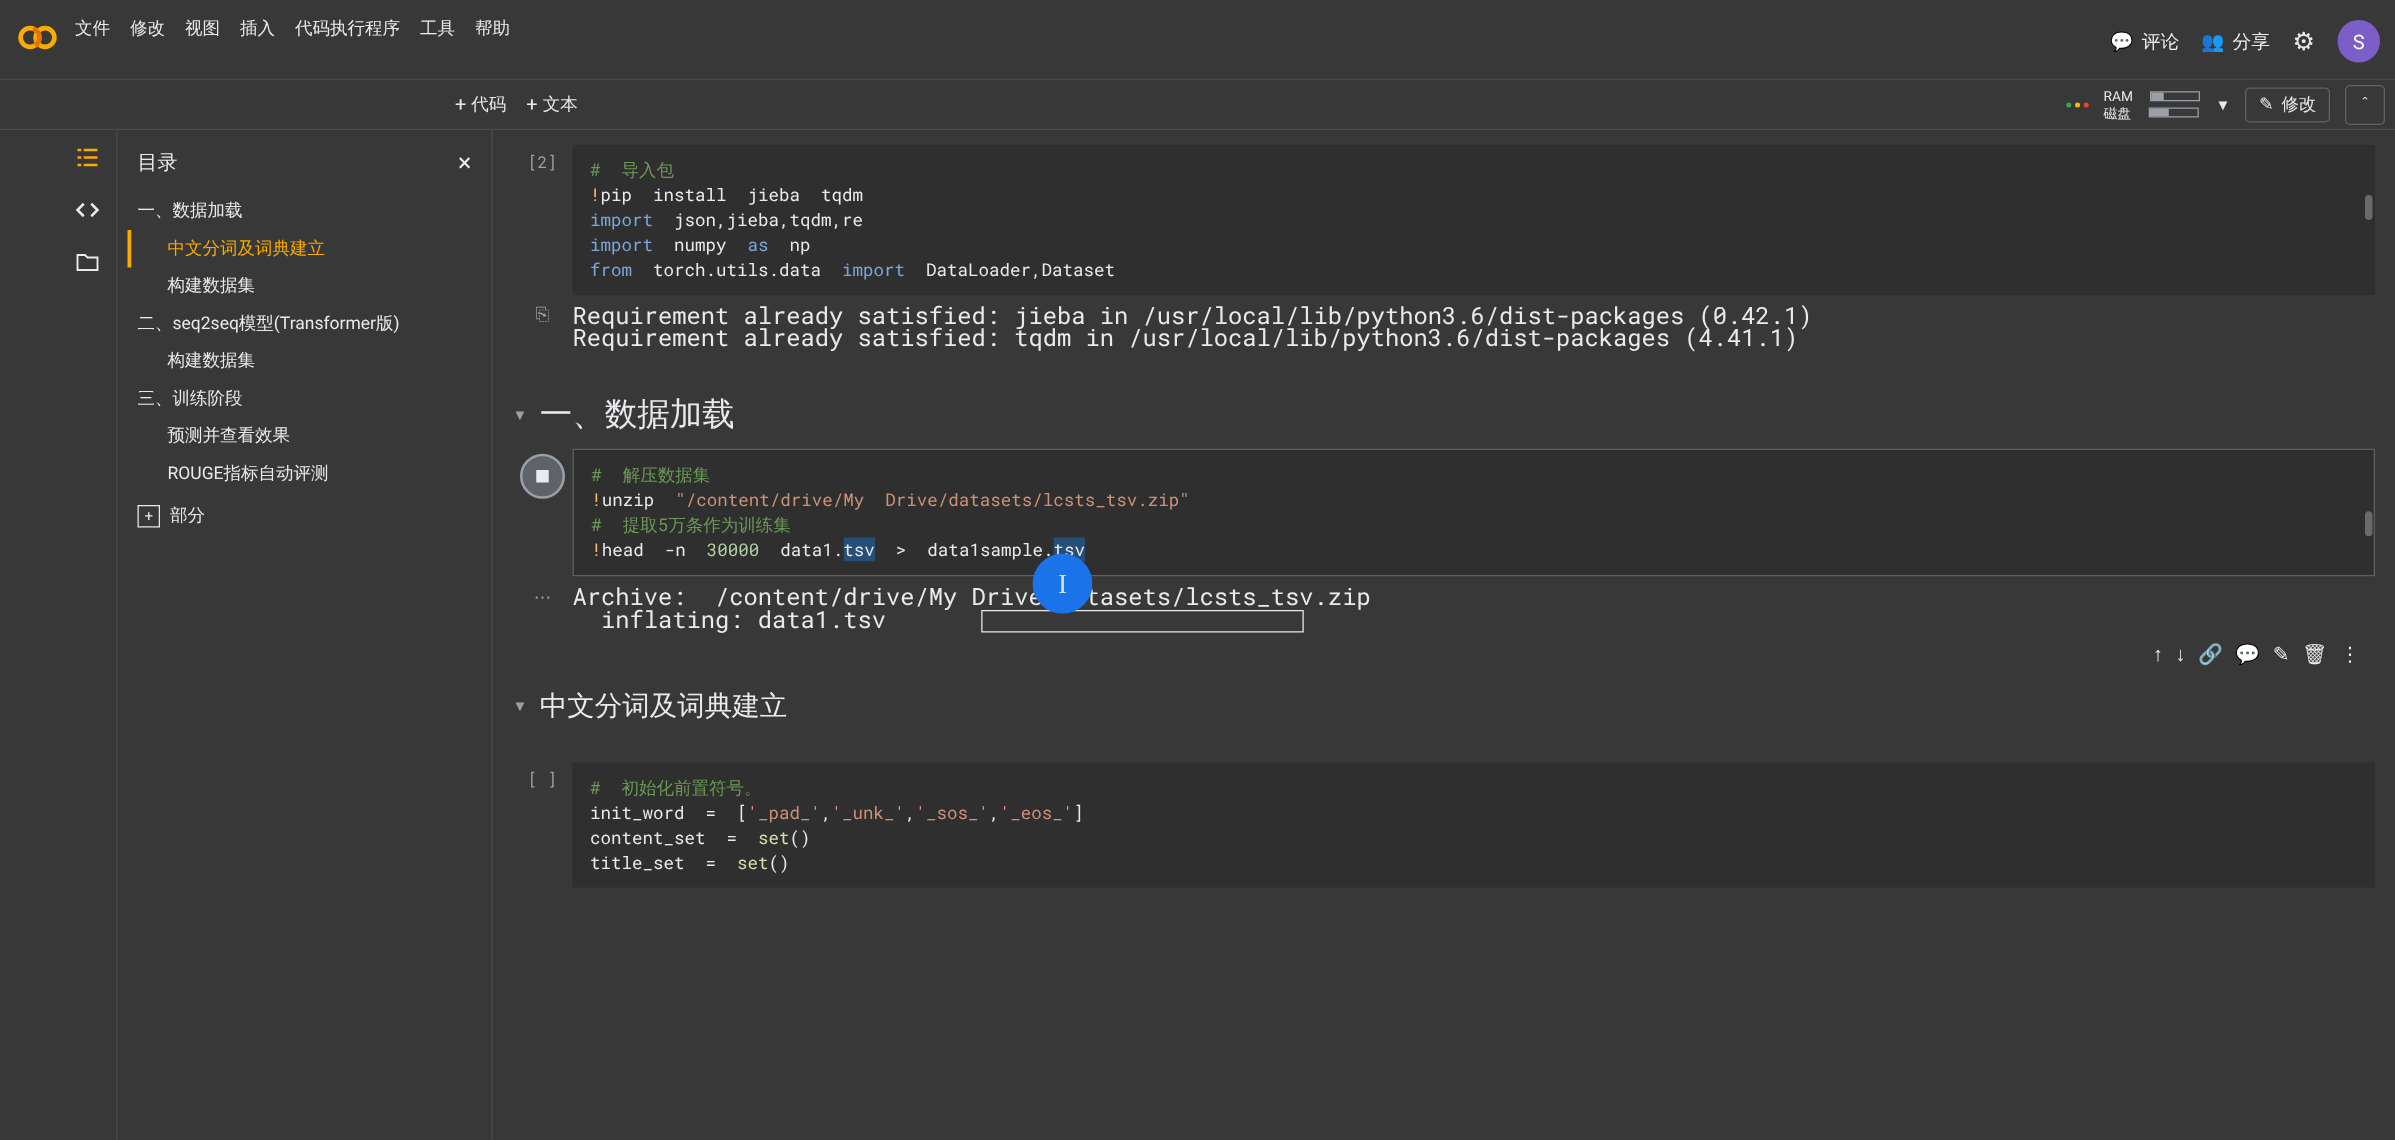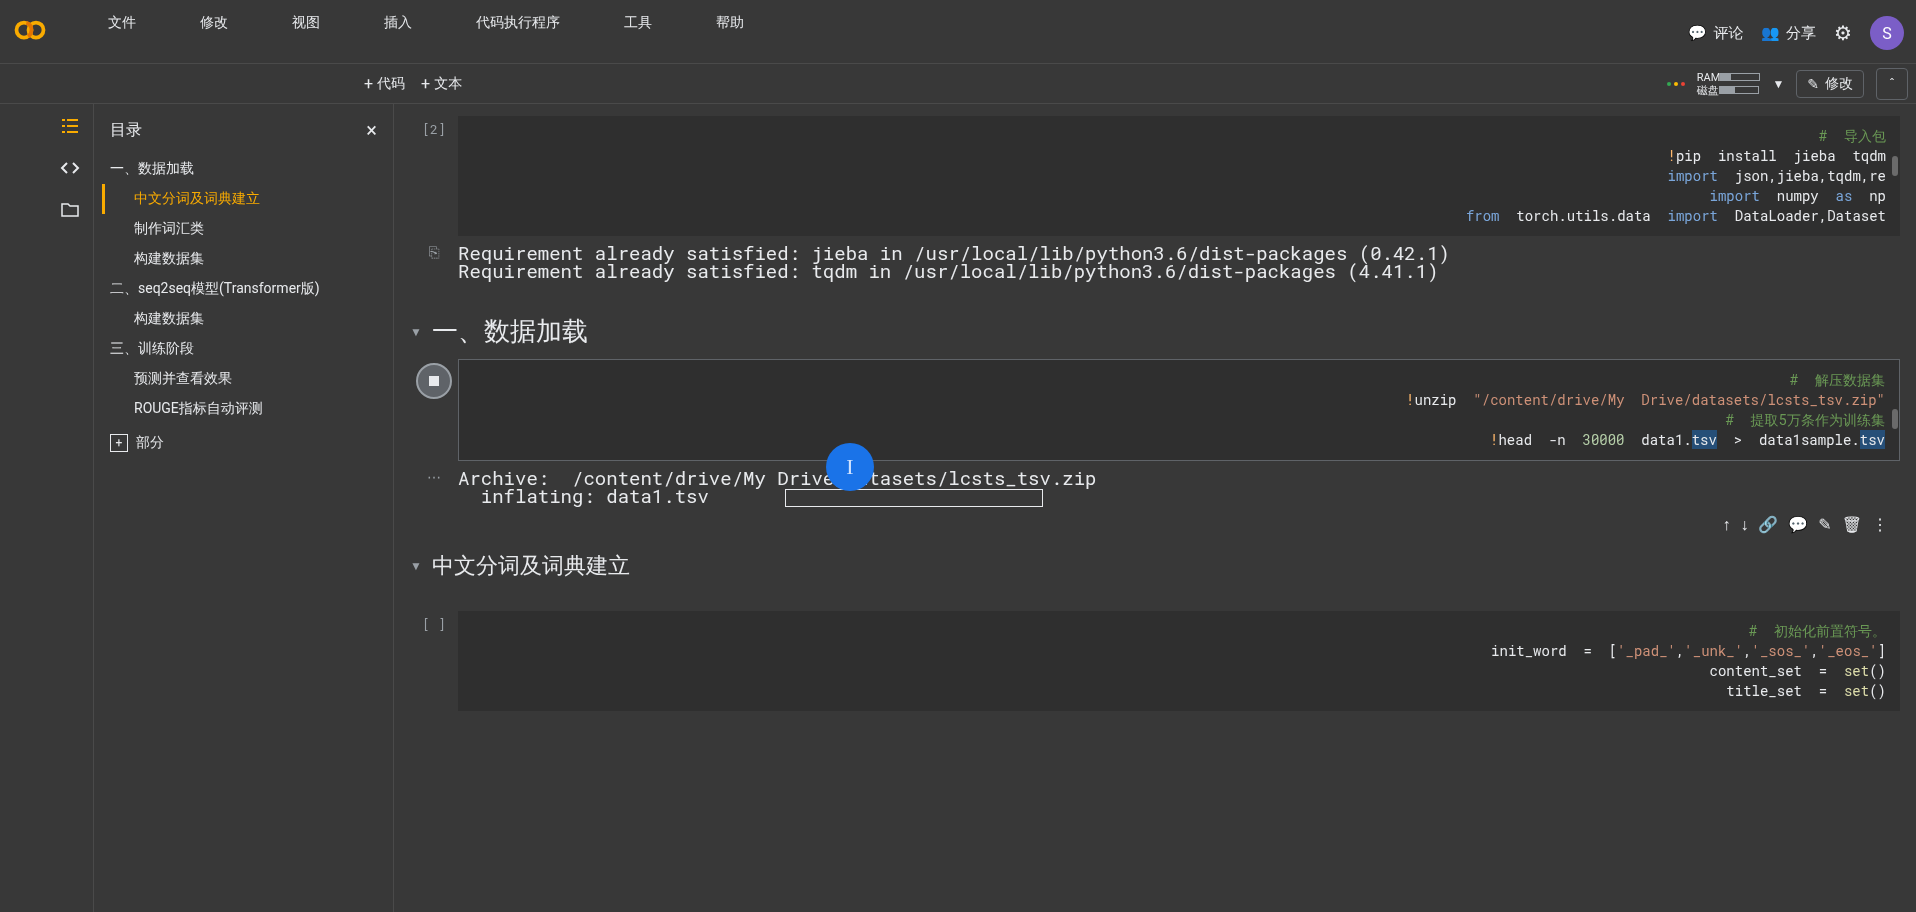--- a/index.html
+++ b/index.html
@@ -20,21 +20,21 @@
   border-bottom: 1px solid #4a4a4a;
 }
 .logo { width: 40px; height: 40px; margin-top: 4px; }
 .logo-svg { width: 36px; height: 36px; }
 .title-area { flex: 1; display: flex; flex-direction: column; margin-left: 8px; }
 .title-row { display: flex; align-items: center; gap: 8px; }
 .drive-icon { width: 18px; height: 18px; }
 .notebook-title { font-size: 18px; color: #e8eaed; font-weight: 400; }
 .star-icon { color: #9aa0a6; font-size: 18px; cursor: pointer; }
 .menu-row { display: flex; gap: 16px; margin-top: 6px; }
-.menu-item { color: #e8eaed; font-size: 14px; cursor: pointer; margin-left: 48px; }
+.menu-item { color: #e8eaed; font-size: 14px; cursor: pointer; }
 .header-right { display: flex; align-items: center; gap: 18px; margin-top: 8px; }
 .hr-item { display: flex; align-items: center; gap: 6px; cursor: pointer; color: #e8eaed; font-size: 15px; }
 .gear-icon { font-size: 20px; color: #e8eaed; }
 .avatar { width: 34px; height: 34px; border-radius: 50%; background: #7b5ec7; display: flex; align-items: center; justify-content: center; font-size: 16px; color: #fff; }
 
 .toolbar {
   display: flex;
   align-items: center;
   height: 40px;
   padding: 0 8px;
@@ -43,21 +43,21 @@
 .toolbar-left-spacer { width: 348px; }
 .tb-btn { display: flex; align-items: center; gap: 4px; color: #e8eaed; font-size: 14px; cursor: pointer; padding: 4px 8px; }
 .tb-plus { font-size: 16px; }
 .toolbar-right { margin-left: auto; display: flex; align-items: center; gap: 12px; }
 .conn-dots { display: flex; gap: 3px; }
 .dot { width: 4px; height: 4px; border-radius: 50%; }
 .dot-g { background: #34a853; }
 .dot-y { background: #fbbc04; }
 .dot-r { background: #ea4335; }
 .ram-disk { font-size: 11px; color: #e8eaed; line-height: 13px; }
-.ram-row { display: flex; align-items: center; gap: 0; }
+.ram-row { display: flex; align-items: center; gap: 14px; }
 .meter { width: 40px; height: 8px; border: 1px solid #9aa0a6; position: relative; }
 .meter-fill { height: 100%; background: #9aa0a6; }
 .dropdown-arrow { color: #e8eaed; font-size: 12px; cursor: pointer; }
 .edit-btn { display: flex; align-items: center; gap: 6px; padding: 4px 10px; border: 1px solid #5f6368; border-radius: 4px; cursor: pointer; }
 .pencil-icon { font-size: 14px; }
 .collapse-btn { width: 32px; height: 32px; display: flex; align-items: center; justify-content: center; border: 1px solid #5f6368; border-radius: 4px; cursor: pointer; }
 
 .main { display: flex; height: calc(100% - 104px); margin-left: 46px; }
 .left-rail { width: 48px; display: flex; flex-direction: column; align-items: center; gap: 18px; padding-top: 10px; border-right: 1px solid #4a4a4a; }
 .rail-icon { width: 24px; height: 24px; display: flex; align-items: center; justify-content: center; cursor: pointer; color: #e8eaed; }
@@ -74,21 +74,21 @@
 .toc-add { display: flex; align-items: center; gap: 8px; padding: 10px 8px; cursor: pointer; }
 .plus-box { width: 18px; height: 18px; border: 1px solid #e8eaed; display: flex; align-items: center; justify-content: center; font-size: 12px; }
 
 .content { flex: 1; overflow-y: auto; padding: 12px 16px; }
 .cell { margin-bottom: 20px; position: relative; }
 .code-cell { display: flex; }
 .cell-gutter { width: 48px; display: flex; flex-direction: column; align-items: center; padding-top: 4px; }
 .exec-count { color: #9aa0a6; font-family: "Roboto Mono", monospace; font-size: 13px; }
 .run-btn { width: 36px; height: 36px; border-radius: 50%; border: 2px solid #9aa0a6; background: #383838; display: flex; align-items: center; justify-content: center; cursor: pointer; }
 .run-btn.active { background: #5f6368; }
-.cell-body { flex: 1; text-align: right; }
+.cell-body { flex: 1; }
 .code-block { background: #2f2f2f; padding: 10px 14px; font-family: "Roboto Mono", monospace; font-size: 14px; line-height: 20px; white-space: pre; overflow-x: auto; }
 .code-block-focused { border: 1px solid #5f6368; }
 .output-block { display: flex; margin-top: 4px; }
 .output-gutter { width: 48px; display: flex; justify-content: center; padding-top: 4px; }
 .output-icon { color: #9aa0a6; cursor: pointer; }
 .output-text { flex: 1; font-family: "Roboto Mono", monospace; font-size: 19px; line-height: 18px; color: #e8eaed; white-space: pre; padding: 4px 0; }
 .output-box { display: inline-block; width: 258px; height: 18px; border: 1px solid #e8eaed; vertical-align: middle; margin-left: 8px; }
 
 .heading-cell { display: flex; align-items: center; gap: 10px; padding: 10px 0; }
 .heading-arrow { color: #9aa0a6; font-size: 12px; cursor: pointer; }
@@ -219,21 +219,20 @@
     </div>
   </div>
 
   <div class="sidebar">
     <div class="sidebar-header">
       <span class="sidebar-title">目录</span>
       <span class="close-x">×</span>
     </div>
     <div class="toc-item toc-l1">一、数据加载</div>
     <div class="toc-item toc-l2 active">中文分词及词典建立</div>
-    <div class="toc-item toc-l2">制作词汇类</div>
     <div class="toc-item toc-l2">构建数据集</div>
     <div class="toc-item toc-l1">二、seq2seq模型(Transformer版)</div>
     <div class="toc-item toc-l2">构建数据集</div>
     <div class="toc-item toc-l1">三、训练阶段</div>
     <div class="toc-item toc-l2">预测并查看效果</div>
     <div class="toc-item toc-l2">ROUGE指标自动评测</div>
     <div class="toc-add">
       <div class="plus-box">+</div>
       <span>部分</span>
     </div>

